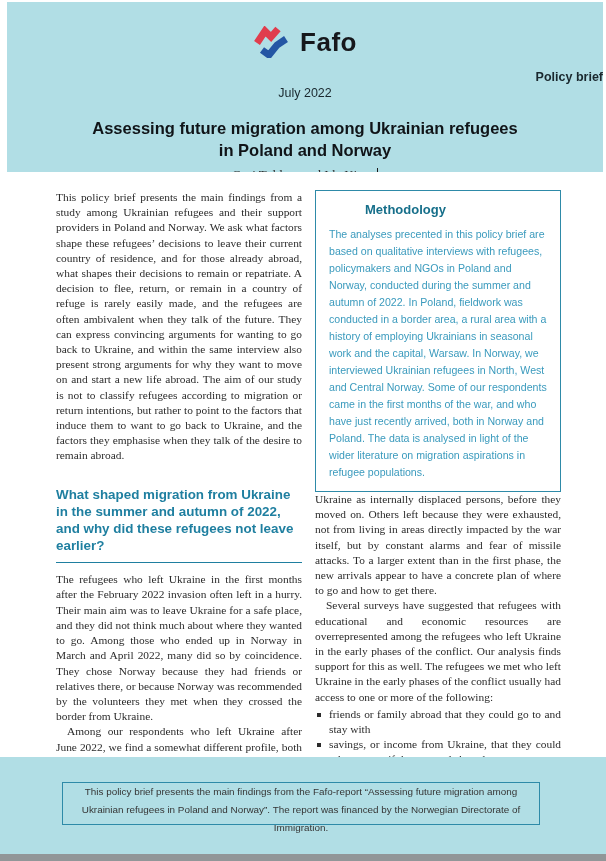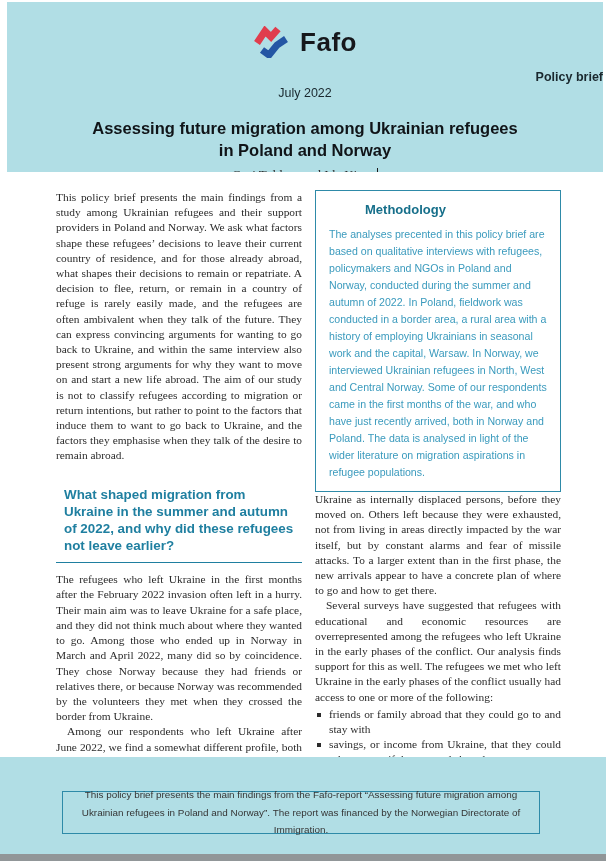--- a/index.html
+++ b/index.html
@@ -27,21 +27,21 @@
   
   .body-area{position:absolute; top:172px; left:0; right:0; bottom:104px; background:#ffffff;}
   .columns{display:flex; gap:13px; padding:18px 51px 0 56px;}
   .col{width:246px; flex:0 0 auto;}
   .serif-par{
     font-family:"Liberation Serif", serif; font-size:11.4px; line-height:15.2px;
     color:#2b2b2b; text-align:justify; margin:0;
   }
   .indent{text-indent:11px;}
   .teal-heading{
-    margin:22px 8px 0; color:#1f7fa0; font-size:13.4px; font-weight:700; line-height:1.28;
+    margin:22px 0 0; color:#1f7fa0; font-size:13.4px; font-weight:700; line-height:1.28;
   }
   .teal-rule{border:0; border-top:1.6px solid #1f7fa0; margin:8px 0 9px;}
 
   
   .method-box{
     border:1.6px solid #2e8aa8; padding:11px 13px 10px 13px; background:#ffffff;
   }
   .method-title{margin:0 0 9px; font-size:13px; font-weight:700; color:#166f8a;padding-left:36px;}
   .method-body{
     margin:0; font-size:10.6px; line-height:17px; color:#3a9abd; text-align:left;
@@ -55,22 +55,22 @@
     font-family:"Liberation Serif", serif; font-size:11.4px; line-height:15.2px;
     color:#2b2b2b; text-align:justify;
   }
   .bullets li::before{
     content:""; position:absolute; left:2px; top:6px; width:4px; height:4px; background:#2b2b2b;
   }
 
   
   .footer-band{position:absolute; left:0; right:0; bottom:7px; height:97px; background:#b1dee5;}
   .footer-box{
-    position:absolute; top:34px; left:62px; right:66px; height:41px;
-    border:1.5px solid #2e8aa8; display:flex; align-items:center; justify-content:center;
+    position:absolute; top:25px; left:62px; right:66px; height:41px;
+    border:1.5px solid #2e8aa8; display:flex; align-items:flex-start; justify-content:center;
   }
   .footer-text{
     font-size:9.9px; line-height:1.8; color:#353535; text-align:center; padding:0 18px;
   }
   .bottom-bar{position:absolute; left:0; right:0; bottom:0; height:7px; background:#919698;}
 </style>
 </head>
 <body>
 
 <div class="page">

